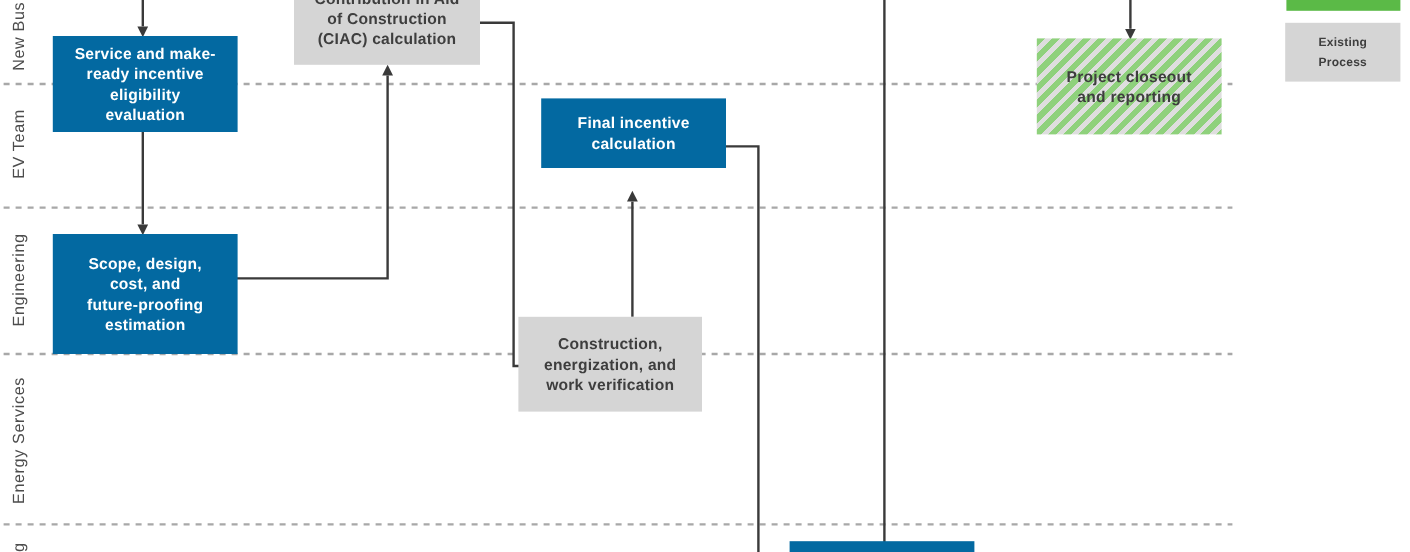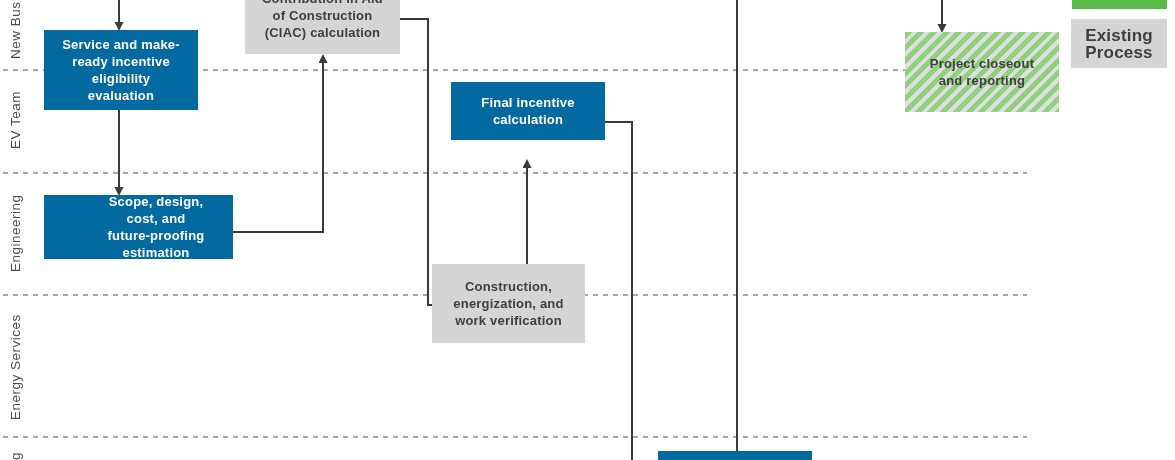--- a/index.html
+++ b/index.html
@@ -27,35 +27,35 @@
   .node.gray    { background:#d5d5d5; color:#3e3e3e; }
   .node.hatched {
     background:repeating-linear-gradient(135deg,
       #8fd17c 0px, #8fd17c 5px,
       #dedede 5px, #dedede 9px);
     color:#3e3e3e;
   }
 
   .node-service      { left:44px;  top:30px;   width:154px; height:80px; }
   .node-ciac         { left:245px; top:-24px;  width:155px; height:78px; }
-  .node-scope        { left:44px;  top:195px;  width:154px; height:64px;padding-left:35px; }
+  .node-scope        { left:44px;  top:195px;  width:154px; height:100px; }
   .node-final        { left:451px; top:82px;   width:154px; height:58px; }
   .node-construction { left:432px; top:264px;  width:153px; height:79px; }
-  .node-closeout     { left:864px; top:32px;   width:154px; height:80px;margin-left:41px; }
+  .node-closeout     { left:864px; top:32px;   width:154px; height:80px; }
   .node-bottom       { left:658px; top:451px;  width:154px; height:30px; }
 
   
   .legend-swatch-green {
     position:absolute;
     left:1072px; top:-40px; width:95px; height:49px;
     background:#5bba47;
   }
   .legend-gray {
     left:1071px; top:19px; width:96px; height:49px;
-    font-size:17px;
+    font-size:10px;
   }
 
   
   .lane-label {
     position:absolute;
     transform-origin:0 0;
     transform:rotate(-90deg);
     font-size:13.5px;
     letter-spacing:0.5px;
     color:#4c4c4c;

